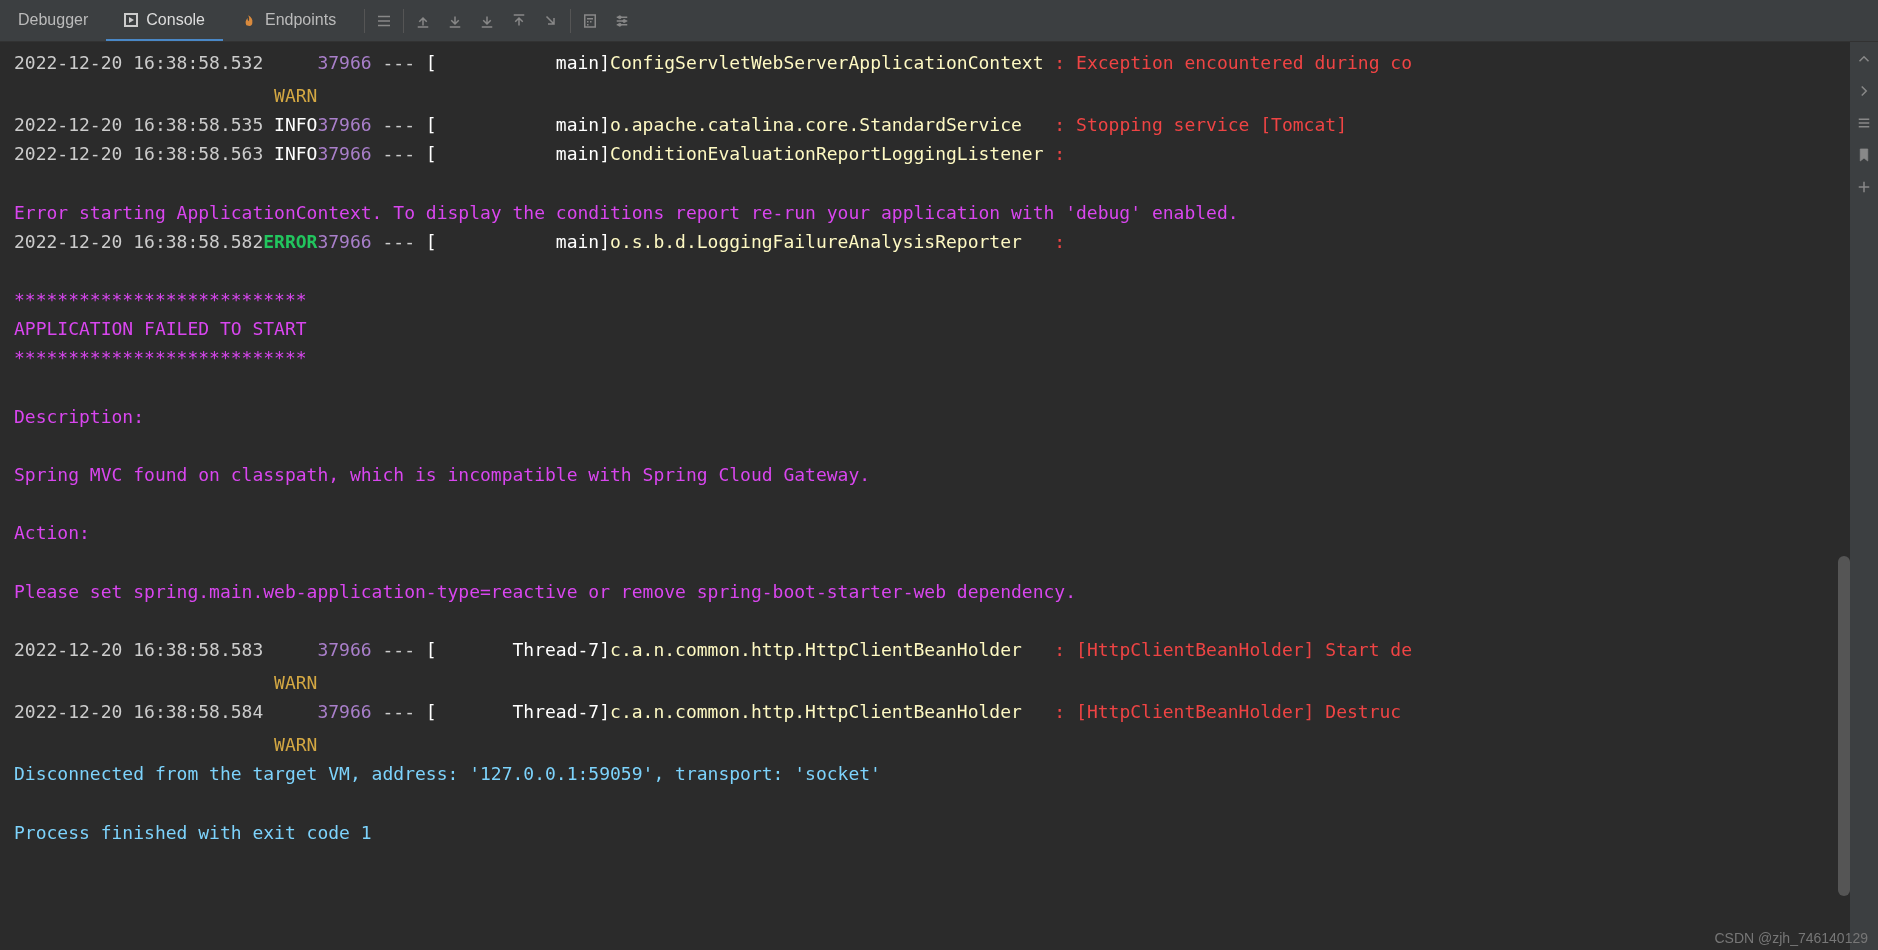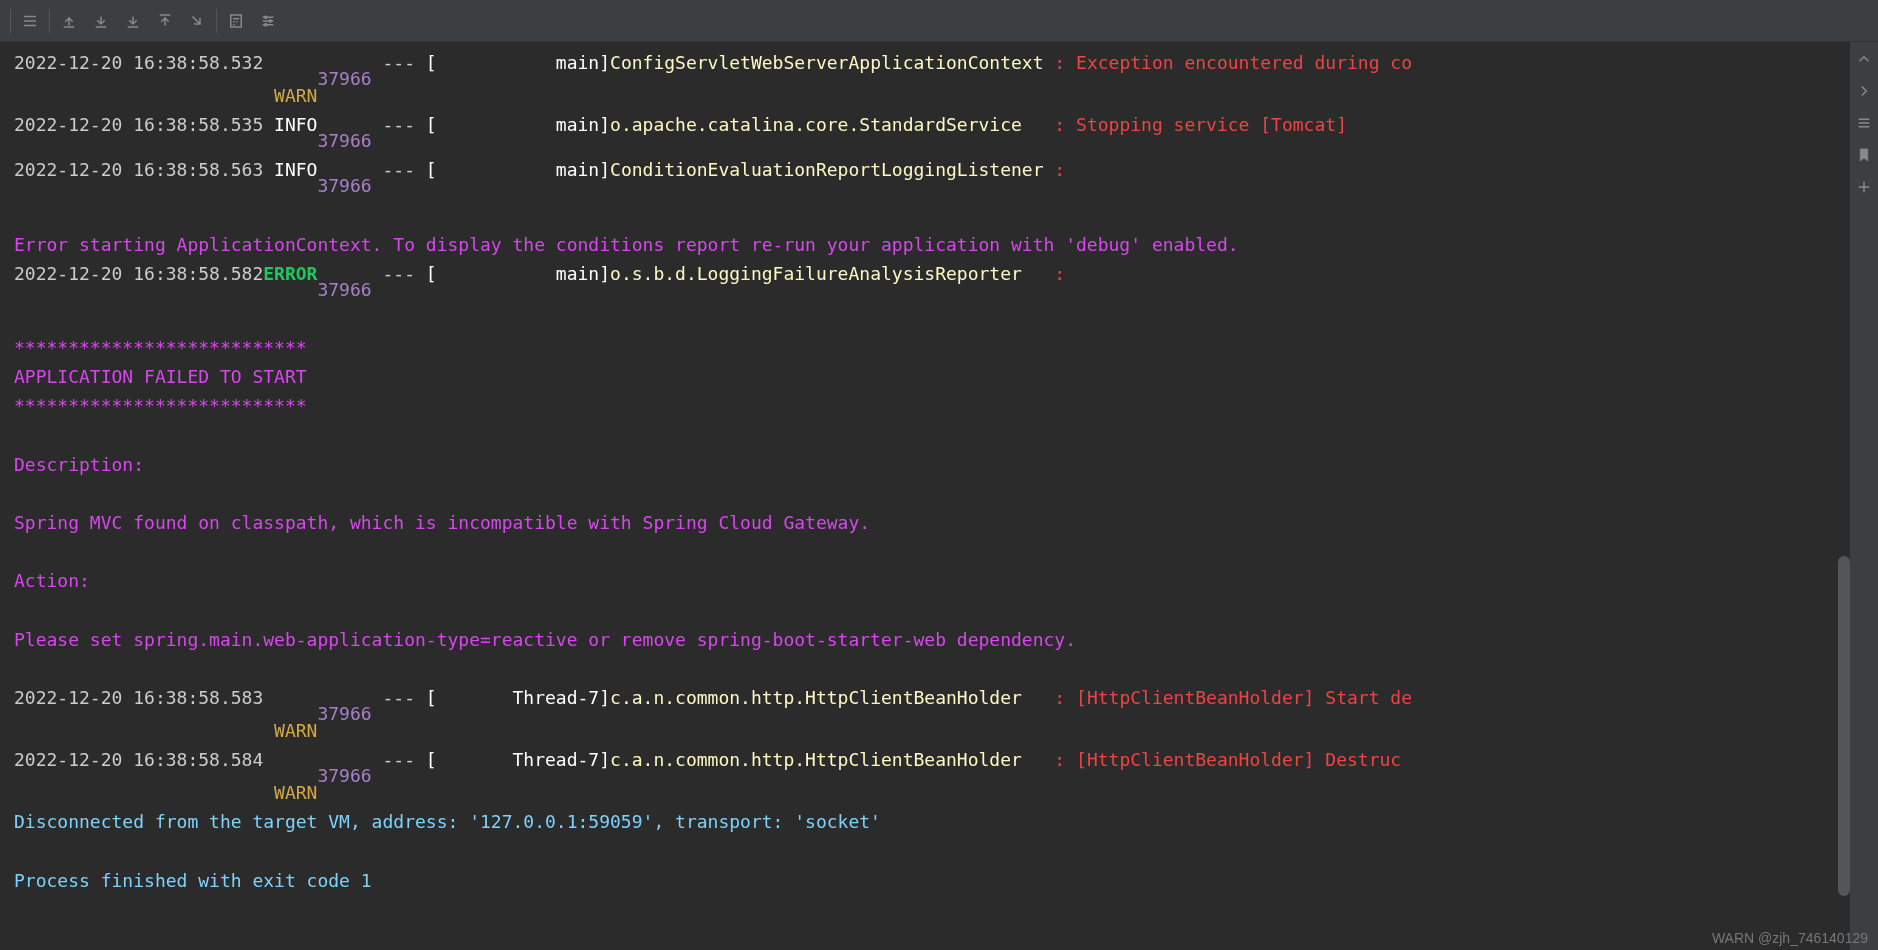--- a/index.html
+++ b/index.html
@@ -46,21 +46,21 @@
   line-height: 1.62;
   white-space: pre;
   overflow: hidden;
   color: #ccc;
 }
 .log-line { display: flex; }
 .ts { color: #ccc; }
 .lvl-WARN { color: #d4a843; margin-top: 33px; }
 .lvl-INFO { color: #ffffff; }
 .lvl-ERROR { color: #22c55e; font-weight: bold; }
-.pid { color: #a97fca; margin-top: 16px; }
+.pid { color: #a97fca; }
 .sep-dash { color: #ccc; }
 .thread { color: #ffffff; }
 .logger { color: #fef9c3; }
 .msg { color: #ef4444; }
 .status-line { color: #7dd3fc; }
 .plain { color: #d946ef; }
 .right-rail {
   position: absolute;
   right: 0;
   top: 42px;
@@ -97,20 +97,39 @@
   bottom: 4px;
   color: #777;
   font-family: sans-serif;
   font-size: 14px;
 }
 </style>
 </head>
 <body>
 
 <div class="toolbar">
+  <div class="tabs">
+    <div class="tab">
+      <span>Debugger</span>
+    </div>
+    <div class="tab active">
+      <span class="ico">
+          <span class="playbox"></span>
+        </span>
+      <span>Console</span>
+    </div>
+    <div class="tab">
+      <span class="ico flame">
+        <svg viewBox="0 0 24 24">
+            <path d="M8 20 Q5 14 10 9 Q9 13 12 14 Q13 9 11 5 Q18 9 17 16 Q17 20 12.5 21" fill="#d98a3d"></path>
+          </svg>
+      </span>
+      <span>Endpoints</span>
+    </div>
+  </div>
   <div class="sep"></div>
   <div class="tb-icons">
     <span>
         <svg viewBox="0 0 24 24">
           <path d="M4 6h16M4 12h16M4 18h16" stroke-width="2"></path>
         </svg>
       </span>
   </div>
   <div class="sep"></div>
   <div class="tb-icons">
@@ -186,13 +205,13 @@
       <svg viewBox="0 0 24 24">
         <path d="M12 5v14M5 12h14" stroke-width="2" fill="none"></path>
       </svg>
     </span>
 </div>
 
 <div class="scrollbar-track">
   <div class="scrollbar-thumb"></div>
 </div>
 
-<div class="watermark">WARN @zjh_746140129</div>
+<div class="watermark">CSDN @zjh_746140129</div>
 
 </body></html>

